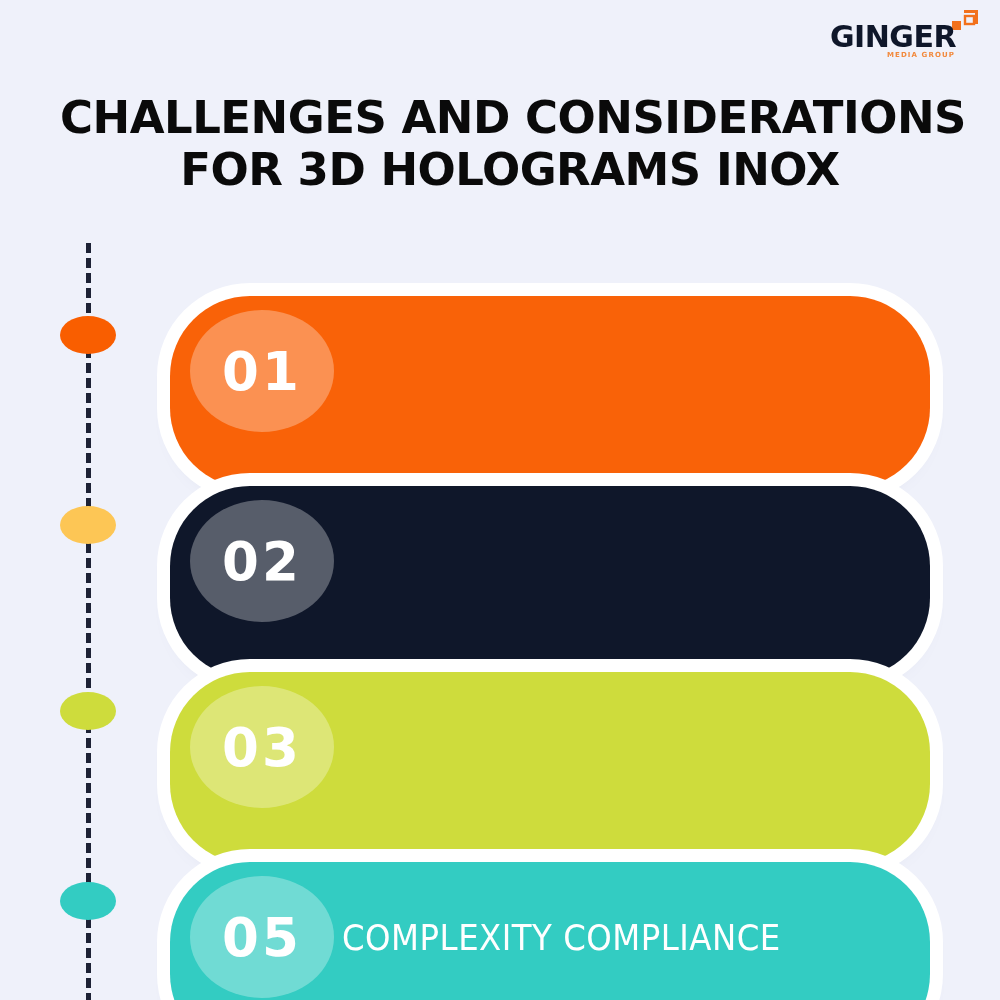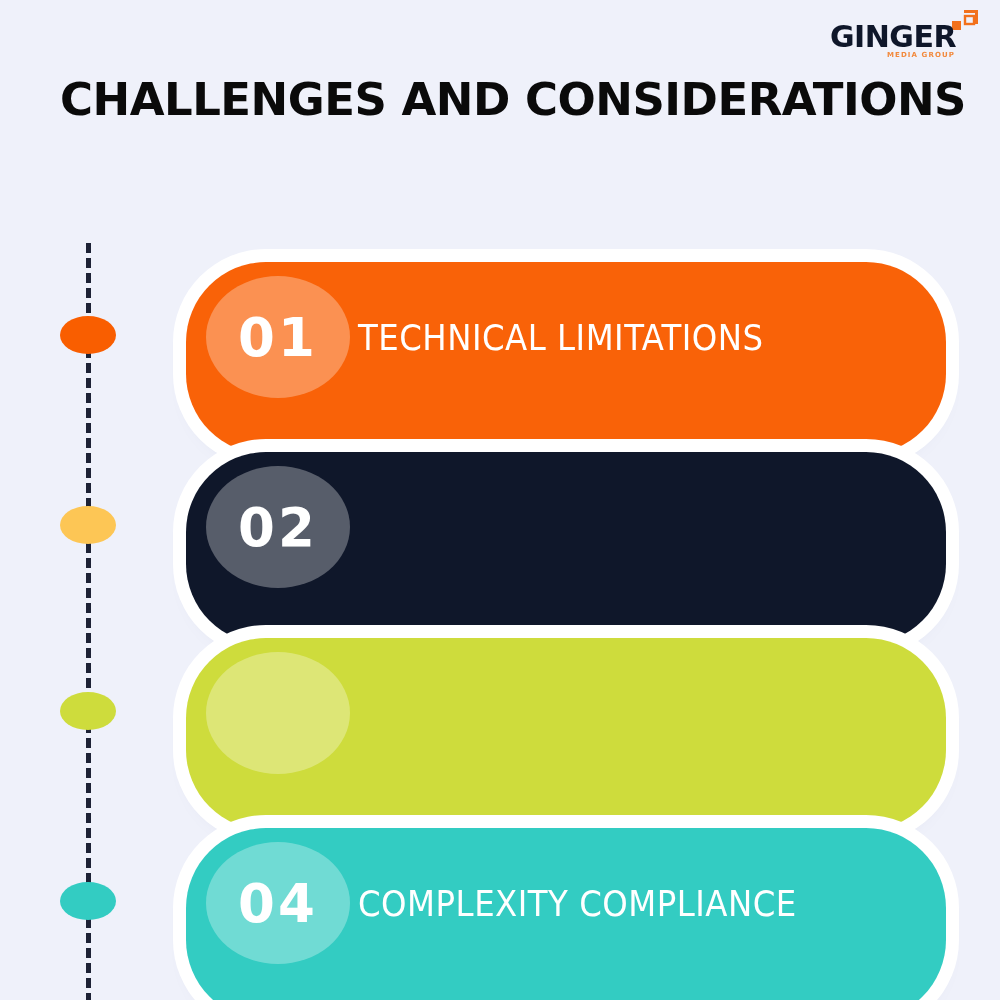--- a/index.html
+++ b/index.html
@@ -50,21 +50,21 @@
     font-weight: 700;
     font-size: 7px;
     letter-spacing: 1.1px;
     color: #f2893c;
     line-height: 1;
   }
 
   
   .title {
     position: absolute;
-    top: 74px;
+    top: 92px;
     left: 60px;
     width: 900px;
     text-align: center;
     font-family: "DejaVu Sans", sans-serif;
     font-weight: 700;
     font-size: 45px;
     line-height: 1.16;
     letter-spacing: -0.5px;
     color: #0a0a0a;
     text-transform: uppercase;
@@ -84,26 +84,27 @@
     position: absolute;
     left: 60px;
     width: 56px;
     height: 38px;
     border-radius: 50%;
   }
 
   
   .row {
     position: absolute;
-    left: 186px;
+    left: 170px;
     width: 760px;
     height: 192px;
     border-radius: 80px;
     box-shadow: 0 0 0 13px #ffffff, 0 10px 16px rgba(120,130,170,0.13);
     overflow: hidden;
+    margin-top: 34px;
   }
   .row-badge {
     position: absolute;
     left: 20px;
     top: 14px;
     width: 144px;
     height: 122px;
     border-radius: 50%;
     background: rgba(255,255,255,0.30);
   }
@@ -146,41 +147,42 @@
     <rect x="23" y="0" width="3" height="14" fill="#f2711c"></rect>
     <rect x="13" y="6" width="9" height="8" fill="none" stroke="#f2711c" stroke-width="2.4"></rect>
     <rect x="0" y="11" width="9" height="9" fill="#f2711c"></rect>
   </svg>
   <div class="logo-wordmark">GINGER</div>
   <div class="logo-sub">MEDIA GROUP</div>
 </div>
 
 <div class="title">
   <span class="tline">CHALLENGES AND CONSIDERATIONS</span>
+  <span class="tline">FOR 3D HOLOGRAMS INOX</span>
 </div>
 
 <div class="timeline-line"></div>
 
 <div class="timeline-dot" style="top:316px;background:#f95e00;"></div>
 <div class="timeline-dot" style="top:506px;background:#fdc655;"></div>
 <div class="timeline-dot" style="top:692px;background:#cedc3c;"></div>
 <div class="timeline-dot" style="top:882px;background:#33ccc2;"></div>
 
 <div class="row" style="top:262px;background:#f96208;">
   <div class="row-badge"></div>
   <div class="row-num">01</div>
-  <div class="row-label">TECHNICAL LIMITATIONS</div>
 </div>
 
 <div class="row" style="top:452px;background:#0f172a;">
   <div class="row-badge"></div>
   <div class="row-num">02</div>
 </div>
 
 <div class="row" style="top:638px;background:#cedc3c;">
   <div class="row-badge"></div>
+  <div class="row-num">03</div>
 </div>
 
 <div class="row" style="top:828px;background:#33ccc2;">
   <div class="row-badge"></div>
-  <div class="row-num">04</div>
+  <div class="row-num">05</div>
   <div class="row-label">COMPLEXITY COMPLIANCE</div>
 </div>
 
 </body></html>

